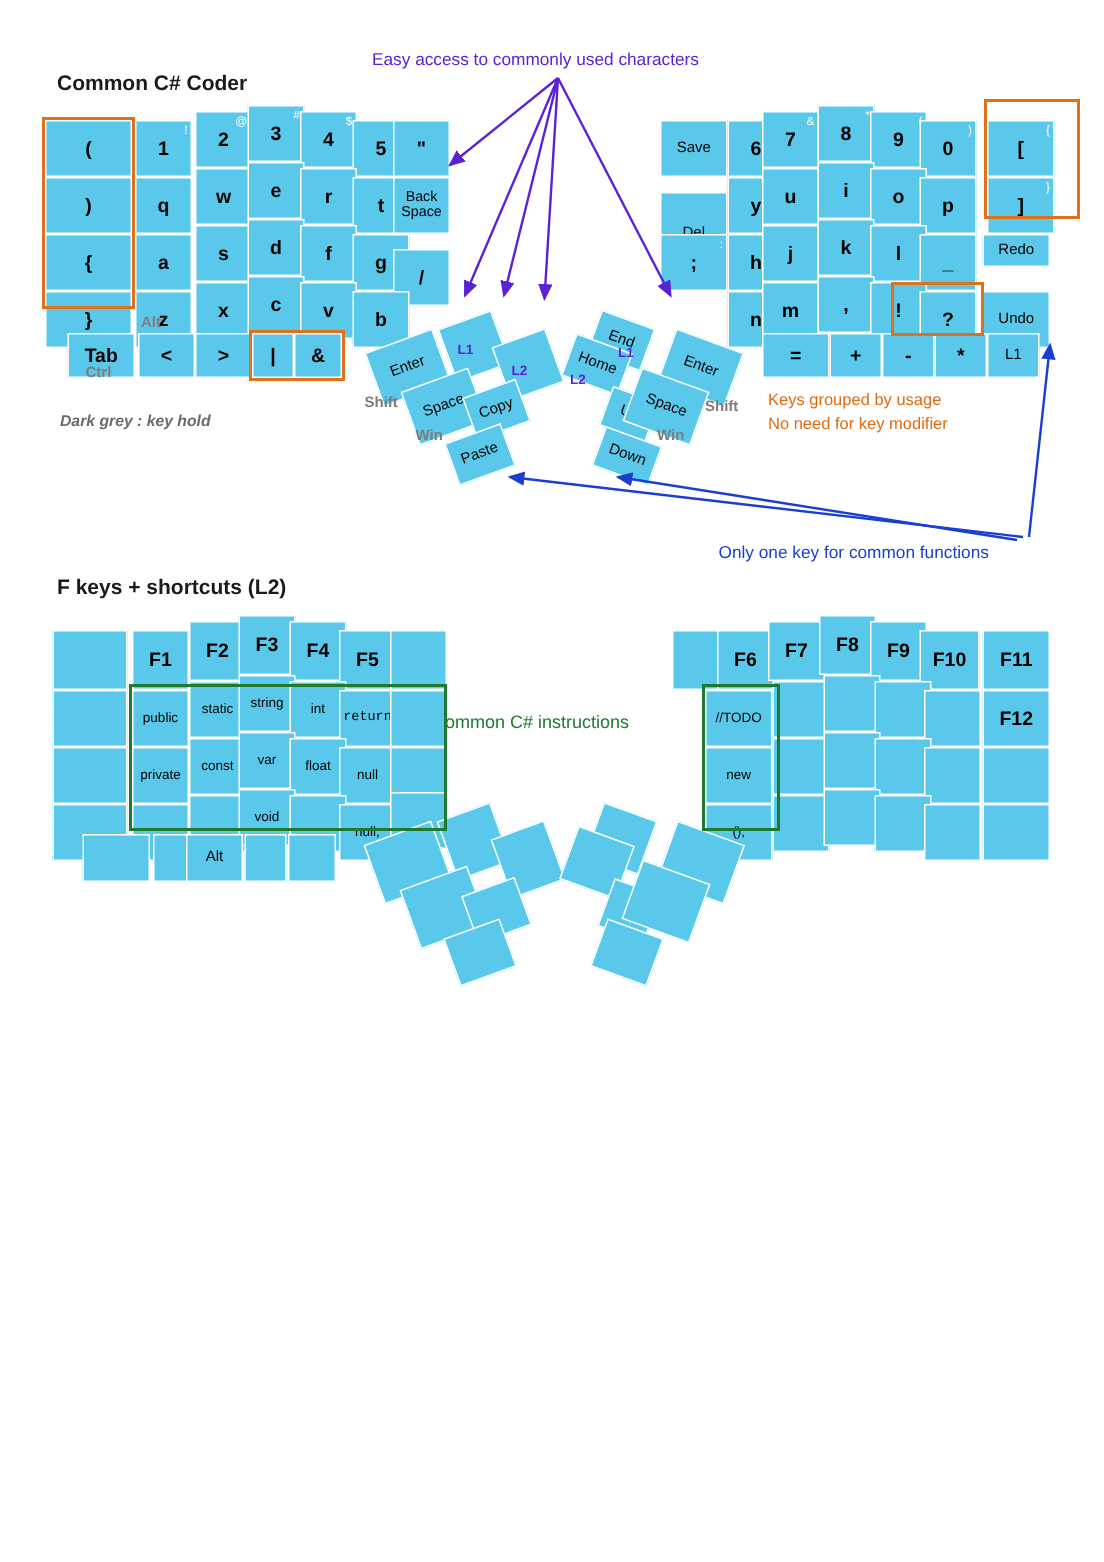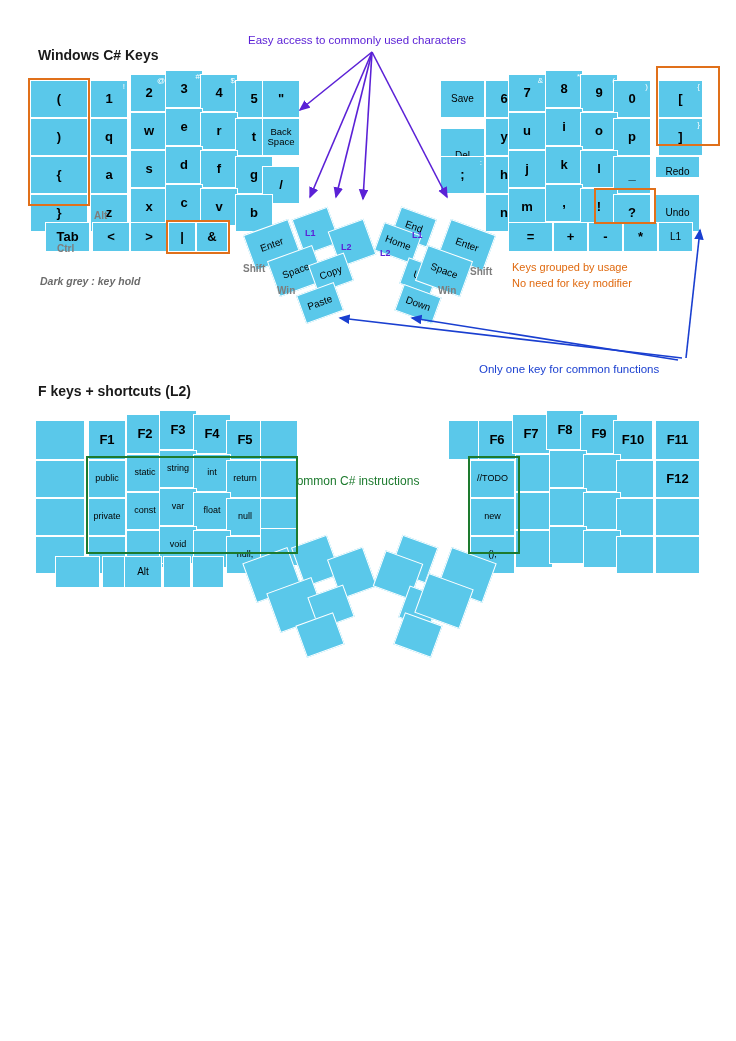--- a/index.html
+++ b/index.html
@@ -121,21 +121,21 @@
     left: 0; top: 0;
     width: 736px; height: 1041px;
     pointer-events: none;
   }
 </style>
 </head>
 <body>
 
 <div class="root">
 
-  <div class="abs title" style="left:38px; top:47px;">Windows C# Keys</div>
+  <div class="abs title" style="left:38px; top:47px;">Common C# Coder</div>
 
   <div class="abs title" style="left:38px; top:383px;">F keys + shortcuts (L2)</div>
 
   <div class="abs note-purple" style="left:248px; top:34px;">Easy access to commonly used characters</div>
 
   <div class="abs note-orange" style="left:512px; top:261px;">Keys grouped by usage</div>
   <div class="abs note-orange" style="left:512px; top:277px;">No need for key modifier</div>
 
   <div class="abs note-blue" style="left:479px; top:363px;">Only one key for common functions</div>
 
@@ -308,21 +308,21 @@
       </div>
       <div class="key bold" style="left: 545px; top: 146px; width: 38px; height: 38px;">
         <span class="lbl">k</span>
       </div>
       <div class="key bold" style="left: 580px; top: 150px; width: 38px; height: 38px;">
         <span class="lbl">l</span>
       </div>
       <div class="key bold" style="left: 613px; top: 156px; width: 38px; height: 38px;">
         <span class="lbl">_</span>
       </div>
-      <div class="key small" style="left: 655px; top: 156px; width: 45px; height: 22px; align-items: flex-end;">
+      <div class="key small" style="left: 655px; top: 156px; width: 45px; height: 22px;">
         <span class="lbl">Redo</span>
       </div>
       <div class="key bold" style="left: 485px; top: 194px; width: 38px; height: 38px;">
         <span class="lbl">n</span>
       </div>
       <div class="key bold" style="left: 508px; top: 188px; width: 38px; height: 38px;">
         <span class="lbl">m</span>
       </div>
       <div class="key bold" style="left: 545px; top: 184px; width: 38px; height: 38px;">
         <span class="lbl">,</span>
@@ -437,21 +437,21 @@
       </div>
       <div class="key tiny" style="left: 126px; top: 454px; width: 38px; height: 38px;">
         <span class="lbl">static</span>
       </div>
       <div class="key tiny" style="left: 159px; top: 450px; width: 38px; height: 38px;">
         <span class="lbl">string</span>
       </div>
       <div class="key tiny" style="left: 193px; top: 454px; width: 38px; height: 38px;">
         <span class="lbl">int</span>
       </div>
-      <div class="key tiny" style="left: 226px; top: 460px; width: 38px; height: 38px;">
+      <div class="key tiny" style="left: 226px; top: 460px; width: 38px; height: 38px; font-family: Liberation Mono, monospace;">
         <span class="lbl">return</span>
       </div>
       <div class="key blank" style="left: 260px; top: 460px; width: 38px; height: 38px;">
         <span class="lbl"></span>
       </div>
       <div class="key blank" style="left: 35px; top: 498px; width: 50px; height: 38px;">
         <span class="lbl"></span>
       </div>
       <div class="key tiny" style="left: 88px; top: 498px; width: 38px; height: 38px;">
         <span class="lbl">private</span>

